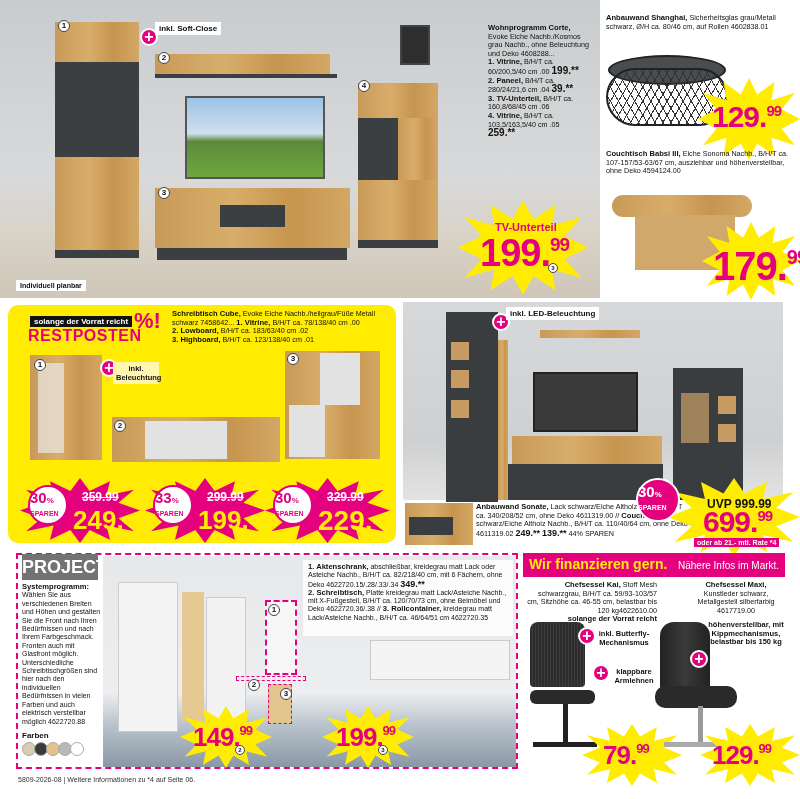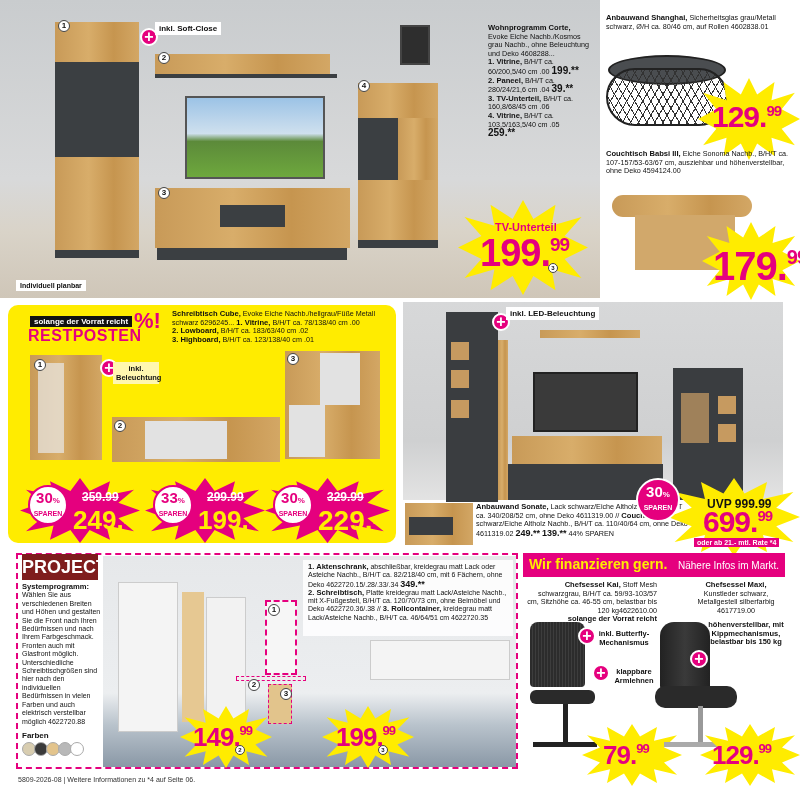--- a/index.html
+++ b/index.html
@@ -14,21 +14,21 @@
 .plus{width:18px;height:18px;border-radius:50%;background:#e5007e;border:2px solid #fff;color:#fff;font-weight:bold;text-align:center;line-height:13px;font-size:16px}
 .tag{background:#fff;font-size:8px;font-weight:bold;padding:2px 4px;white-space:nowrap}
 .star{background:#ffec00;clip-path:polygon(50% 0%,58% 20%,75% 5%,72% 27%,95% 18%,82% 38%,100% 50%,82% 62%,95% 82%,72% 73%,75% 95%,58% 80%,50% 100%,42% 80%,25% 95%,28% 73%,5% 82%,18% 62%,0% 50%,18% 38%,5% 18%,28% 27%,25% 5%,42% 20%)}
 .pstar{background:#e5007e;clip-path:polygon(50% 0%,58% 20%,75% 5%,72% 27%,95% 18%,82% 38%,100% 50%,82% 62%,95% 82%,72% 73%,75% 95%,58% 80%,50% 100%,42% 80%,25% 95%,28% 73%,5% 82%,18% 62%,0% 50%,18% 38%,5% 18%,28% 27%,25% 5%,42% 20%)}
 .price{color:#e5007e;font-weight:bold;font-family:"Liberation Sans",sans-serif;letter-spacing:-1px;white-space:nowrap}
 .price sup{font-size:0.5em;vertical-align:top;position:relative;top:0.1em}
 .desc{font-size:7.2px;line-height:8.6px;color:#111}
 .desc b{font-size:7.6px}
 
 #yellow{left:8px;top:305px;width:388px;height:238px;background:#ffec00;border-radius:10px}
-.badge{width:40px;height:40px;border-radius:50%;background:#fff;border:2px solid #e5007e;text-align:center;color:#e5007e;font-weight:bold}
+.badge{width:40px;height:40px;border-radius:50%;background:#fff;border:2px solid #e5007e;color:#e5007e;font-weight:bold}
 
 #project{left:16px;top:553px;width:502px;height:216px;border:2px dashed #e5007e}
 #finbar{left:523px;top:553px;width:262px;height:24px;background:#e5007e}
 </style>
 </head>
 <body>
 
 <div id="top" class="abs">
 
   <div class="abs wood" style="left:55px;top:22px;width:84px;height:40px"></div>
@@ -105,21 +105,21 @@
 <div class="abs star" style="left:702px;top:222px;width:98px;height:78px"></div>
 <div class="abs price" style="left:713px;top:244px;font-size:40px">
   <span>179.</span><sup>99</sup>
 </div>
 
 <div id="yellow" class="abs"></div>
 <div class="abs" style="left:30px;top:316px;background:#111;color:#fff;font-size:8px;font-weight:bold;padding:1px 4px">solange der Vorrat reicht</div>
 <div class="abs b" style="left:28px;top:327px;color:#e5007e;font-size:16px;letter-spacing:0.5px">RESTPOSTEN</div>
 <div class="abs b" style="left:134px;top:308px;color:#e5007e;font-size:22px">%!</div>
 <div class="abs desc" style="left:172px;top:310px;width:222px">
-  <b>Schreibtisch Cube,</b> <span>Evoke Eiche Nachb./hellgrau/Füße Metall schwarz 6296245...</span>
+  <b>Schreibtisch Cube,</b> <span>Evoke Eiche Nachb./hellgrau/Füße Metall schwarz 7458642...</span>
   <b>1. Vitrine,</b> <span>B/H/T ca. 78/138/40 cm .00</span><br>
   <b>2. Lowboard,</b> <span>B/H/T ca. 183/63/40 cm .02</span><br>
   <b>3. Highboard,</b> <span>B/H/T ca. 123/138/40 cm .01</span>
 </div>
 
 <div class="abs wood" style="left:30px;top:355px;width:72px;height:105px">
   <div style="position:absolute;left:8px;top:8px;width:26px;height:90px;background:#e8e8e8;opacity:.7"></div>
 </div>
 <div class="abs wnum" style="left:34px;top:359px">1</div>
 <div class="abs plus" style="left:100px;top:359px">+</div>
@@ -188,21 +188,21 @@
   <div style="font-size:15px;line-height:18px;margin-top:3px"><span>30</span><span style="font-size:8px">%</span></div>
   <div style="font-size:7px">SPAREN</div>
 </div>
 <div class="abs b" style="left:707px;top:497px;font-size:12px">UVP 999.99</div>
 <div class="abs price" style="left:703px;top:505px;font-size:30px">
   <span>699.</span><sup>99</sup>
 </div>
 <div class="abs" style="left:694px;top:538px;background:#e5007e;color:#fff;font-size:7px;font-weight:bold;padding:1px 3px;white-space:nowrap">oder ab 21.- mtl. Rate *4</div>
 
 <div id="project" class="abs"></div>
-<div class="abs" style="left:22px;top:554px;width:76px;height:26px;background:#7f1d1d;color:#fff;font-weight:bold;font-size:18px;text-align:center;line-height:26px">PROJECT</div>
+<div class="abs" style="left:22px;top:554px;width:76px;height:26px;background:#737373;color:#fff;font-weight:bold;font-size:18px;text-align:center;line-height:26px">PROJECT</div>
 <div class="abs desc" style="left:22px;top:583px;width:80px;font-size:7px;line-height:8.4px">
   <b>Systemprogramm:</b><br><span>Wählen Sie aus verschiedenen Breiten und Höhen und gestalten Sie die Front nach Ihren Bedürfnissen und nach Ihrem Farbgeschmack. Fronten auch mit Glasfront möglich. Unterschiedliche Schreibtischgrößen sind hier nach den individuellen Bedürfnissen in vielen Farben und auch elektrisch verstellbar möglich 4622720.88</span>
 </div>
 <div class="abs b" style="left:22px;top:731px;font-size:8px">Farben</div>
 <div class="abs" style="left:22px;top:742px;display:flex">
   <div style="width:14px;height:14px;border-radius:50%;background:#d8cdb0;border:1px solid #aaa;margin-right:-2px"></div>
   <div style="width:14px;height:14px;border-radius:50%;background:#3a3a3a;border:1px solid #aaa;margin-right:-2px"></div>
   <div style="width:14px;height:14px;border-radius:50%;background:#e3c48c;border:1px solid #aaa;margin-right:-2px"></div>
   <div style="width:14px;height:14px;border-radius:50%;background:#b8b8b8;border:1px solid #aaa;margin-right:-2px"></div>
   <div style="width:14px;height:14px;border-radius:50%;background:#fff;border:1px solid #aaa"></div>

